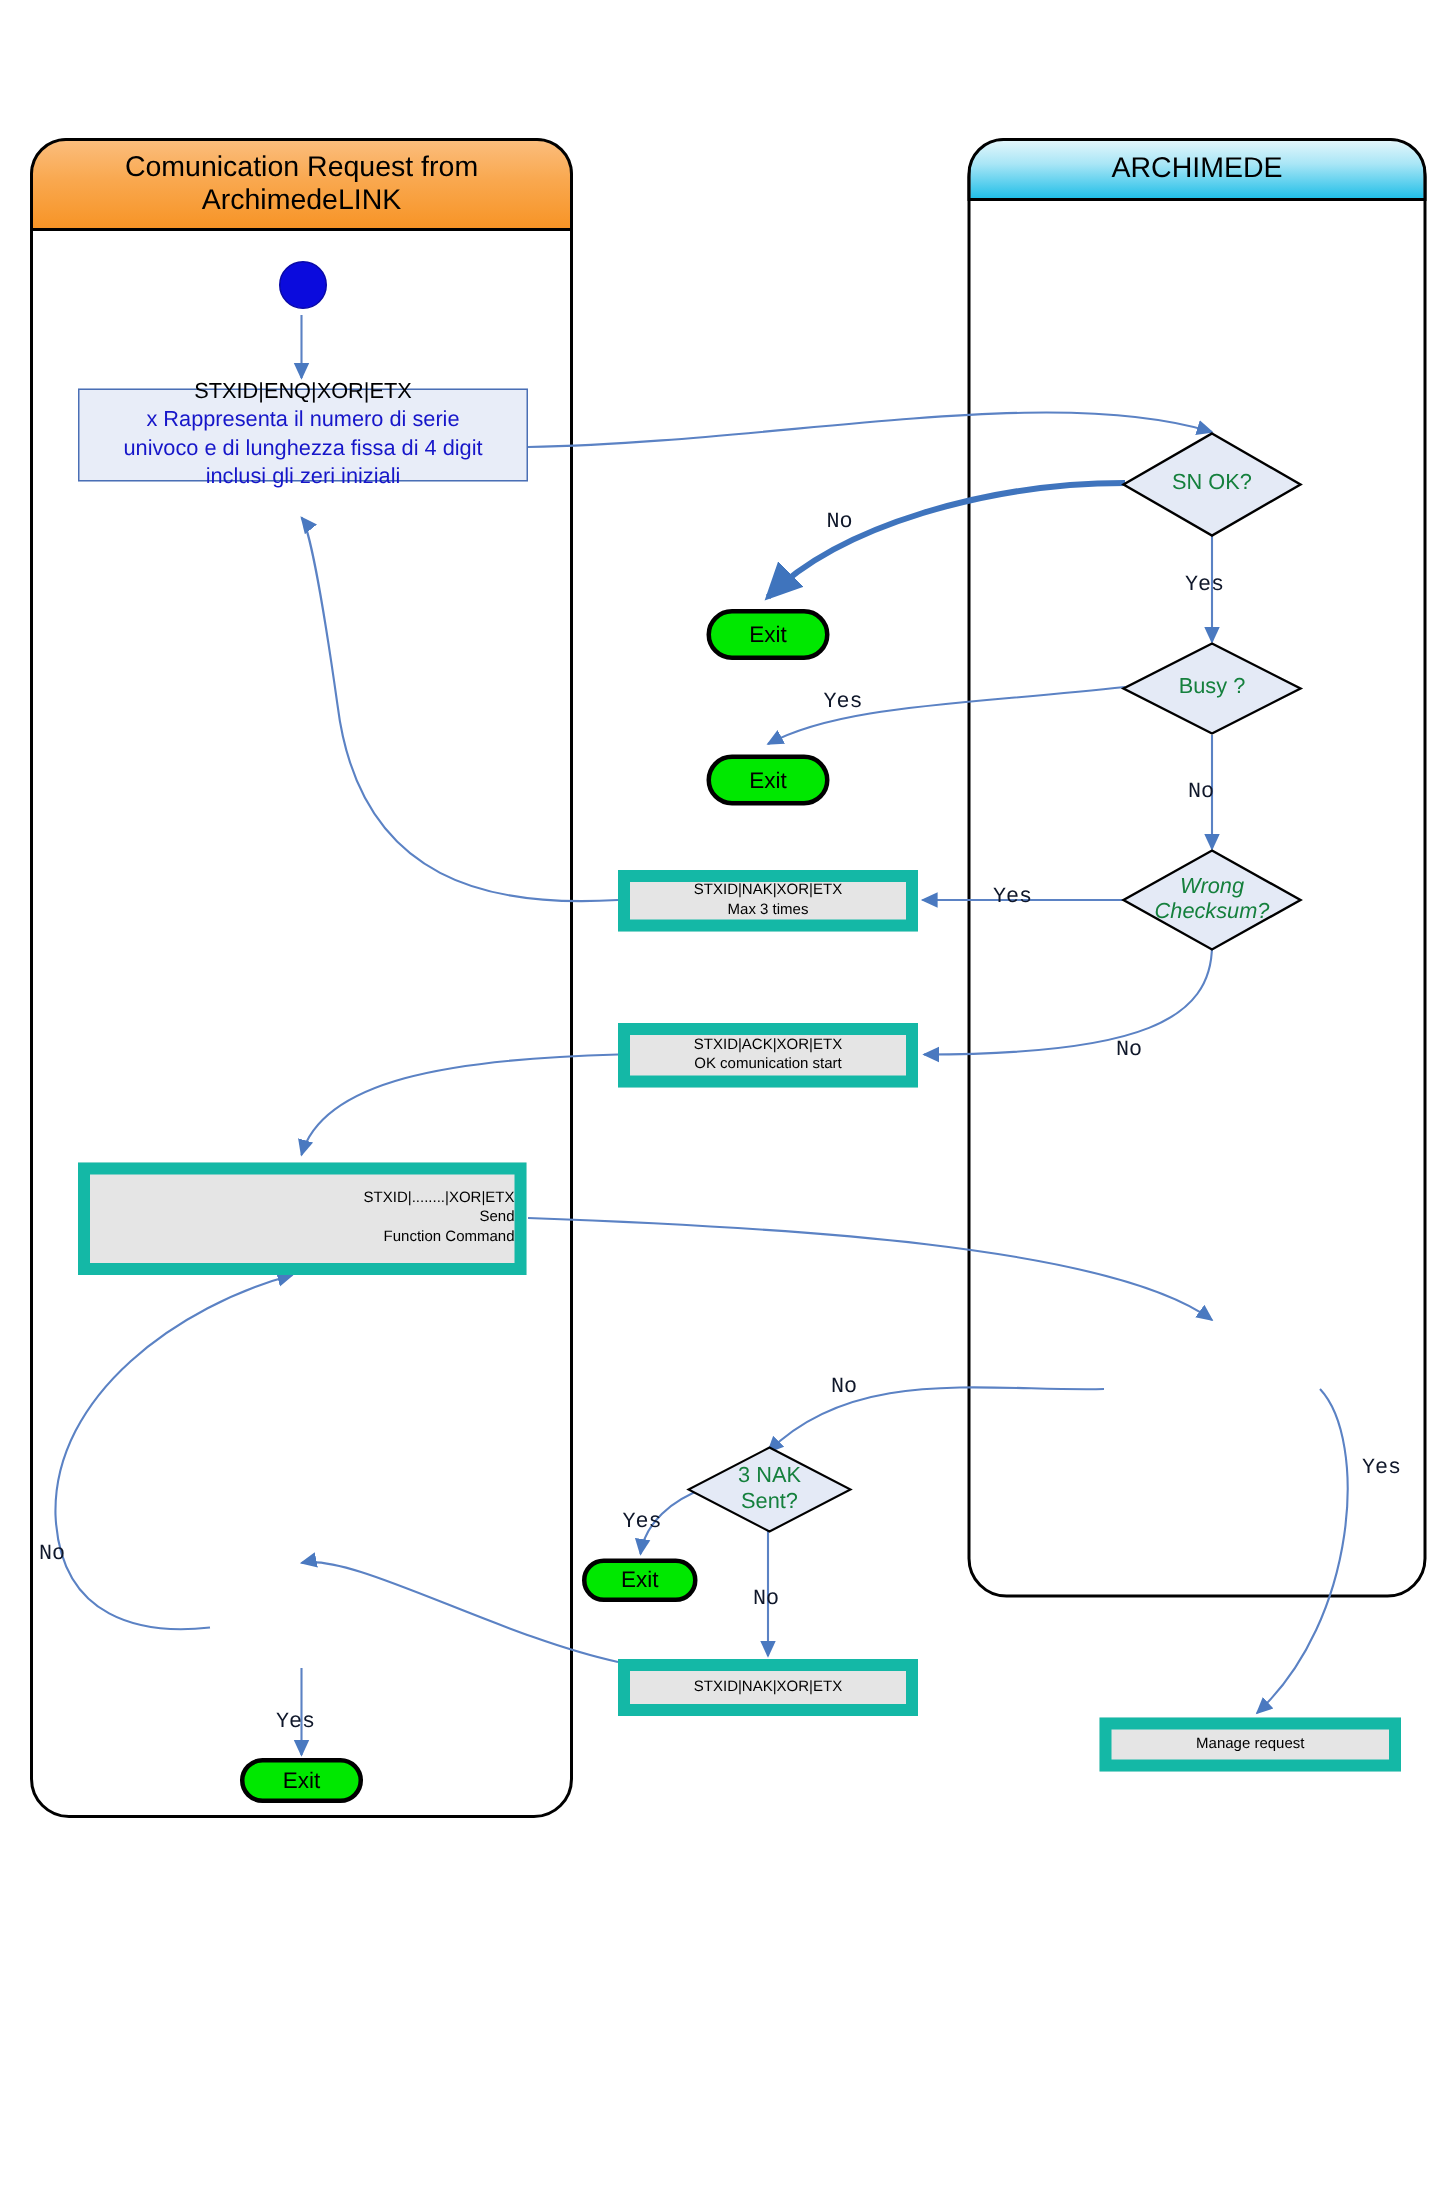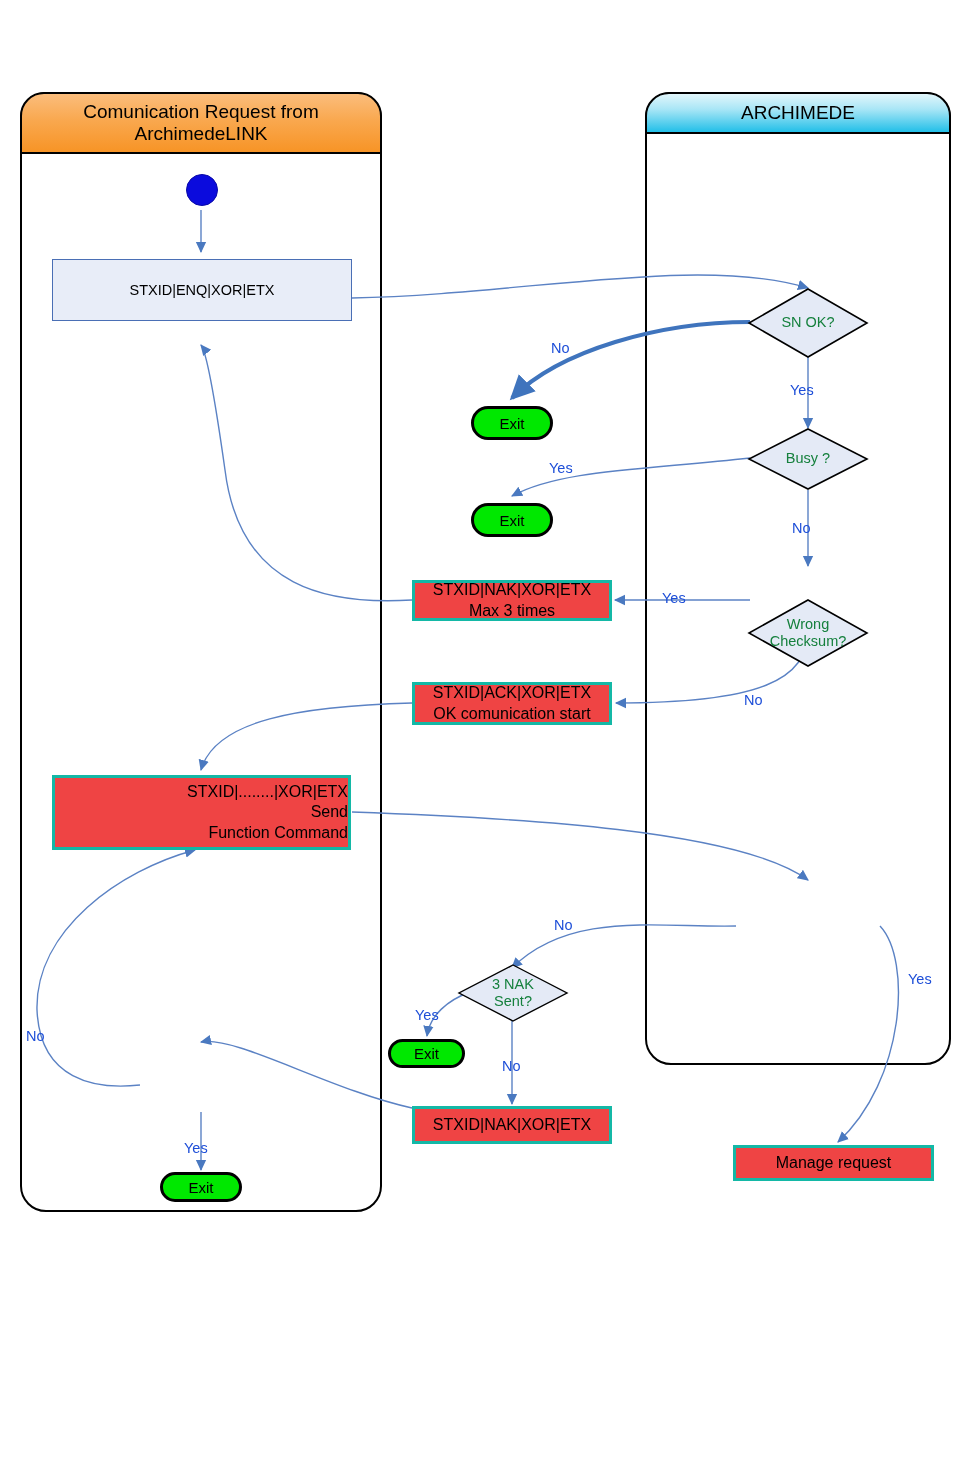--- a/index.html
+++ b/index.html
@@ -51,23 +51,23 @@
   .node {
     position: absolute;
     box-sizing: border-box;
     display: flex;
     align-items: center;
     justify-content: center;
     text-align: center;
     color: #000000;
   }
   .proc {
-    background: #ef4444;
-    border: 3px solid #14b8a6;
-    font-size: 16px;
+    background: #e5e5e5;
+    border: 8px solid #14b8a6;
+    font-size: 10px;
     line-height: 1.28;
   }
   .proc-note {
     background: #e8edf8;
     border: 1px solid #4a6fb5;
     font-size: 14.5px;
     line-height: 1.3;
     flex-direction: column;
     padding: 4px 22px;
   }
@@ -104,22 +104,23 @@
     text-align: center;
     font-size: 14.5px;
     line-height: 1.2;
     color: #15803d;
     pointer-events: none;
   }
   
   .edge-label {
     position: absolute;
     font-size: 14.5px;
-    color: #1d4ed8;
+    color: #0f172a;
     white-space: nowrap;
+    font-family: Liberation Mono, monospace;
   }
   
   #wires {
     position: absolute;
     left: 0; top: 0;
     width: 961px;
     height: 1472px;
     pointer-events: none;
   }
   .wire {
@@ -192,20 +193,21 @@
 
     <path class="wire" d="M140,1085 C95,1090 40,1080 37,1010 C35,930 120,870 195,850" marker-end="url(#ah)"></path>
 
     <path class="wire" d="M201,1112 L201,1170" marker-end="url(#ah)"></path>
   </svg>
 
   <div class="start-dot" style="left:186px; top:174px; width:30px; height:30px;"></div>
 
   <div class="node proc-note" style="left:52px; top:259px; width:300px; height:62px;">
     <span class="title">STXID|ENQ|XOR|ETX</span>
+    <span class="body">x Rappresenta il numero di serie univoco e di lunghezza fissa di 4 digit inclusi gli zeri iniziali</span>
   </div>
 
   <div class="diamond-wrap" style="left:748px; top:288px; width:120px; height:70px;">
     <svg width="120" height="70" viewBox="0 0 120 70" xmlns="http://www.w3.org/2000/svg">
       <polygon points="60,1 119,35 60,69 1,35" fill="#e4eaf6" stroke="#000000" stroke-width="1.6"></polygon>
     </svg>
     <div class="diamond-label">SN OK?</div>
   </div>
 
   <div class="node terminator" style="left:471px; top:406px; width:82px; height:34px;">
@@ -216,21 +218,21 @@
     <svg width="120" height="62" viewBox="0 0 120 62" xmlns="http://www.w3.org/2000/svg">
       <polygon points="60,1 119,31 60,61 1,31" fill="#e4eaf6" stroke="#000000" stroke-width="1.6"></polygon>
     </svg>
     <div class="diamond-label">Busy ?</div>
   </div>
 
   <div class="node terminator" style="left:471px; top:503px; width:82px; height:34px;">
     <span>Exit</span>
   </div>
 
-  <div class="diamond-wrap" style="left:748px; top:599px; width:120px; height:68px;">
+  <div class="diamond-wrap" style="left:748px; top:566px; width:120px; height:68px;font-style:italic;">
     <svg width="120" height="68" viewBox="0 0 120 68" xmlns="http://www.w3.org/2000/svg">
       <polygon points="60,1 119,34 60,67 1,34" fill="#e4eaf6" stroke="#000000" stroke-width="1.6"></polygon>
     </svg>
     <div class="diamond-label">
       <span style="display:block; max-width:86px;">Wrong Checksum?</span>
     </div>
   </div>
 
   <div class="node proc" style="left:412px; top:580px; width:200px; height:41px; flex-direction:column;">
     <span>STXID|NAK|XOR|ETX</span>

